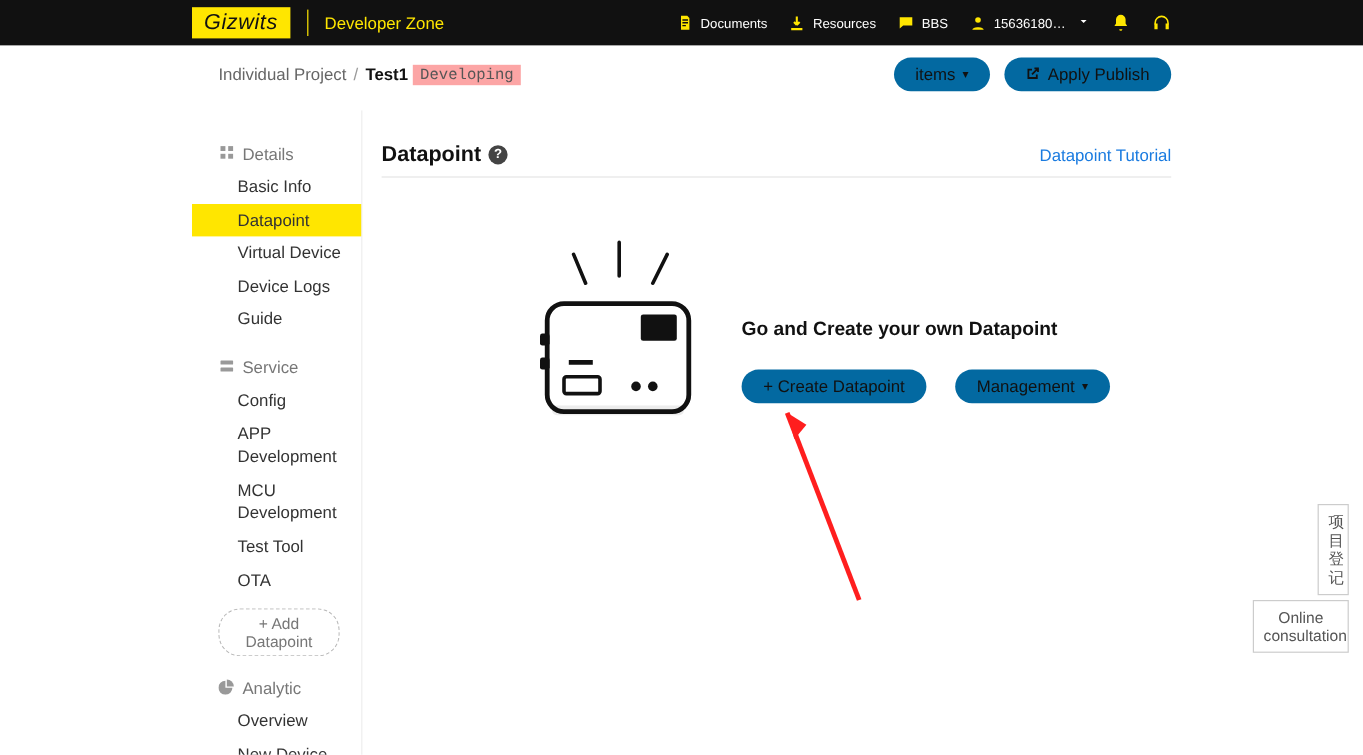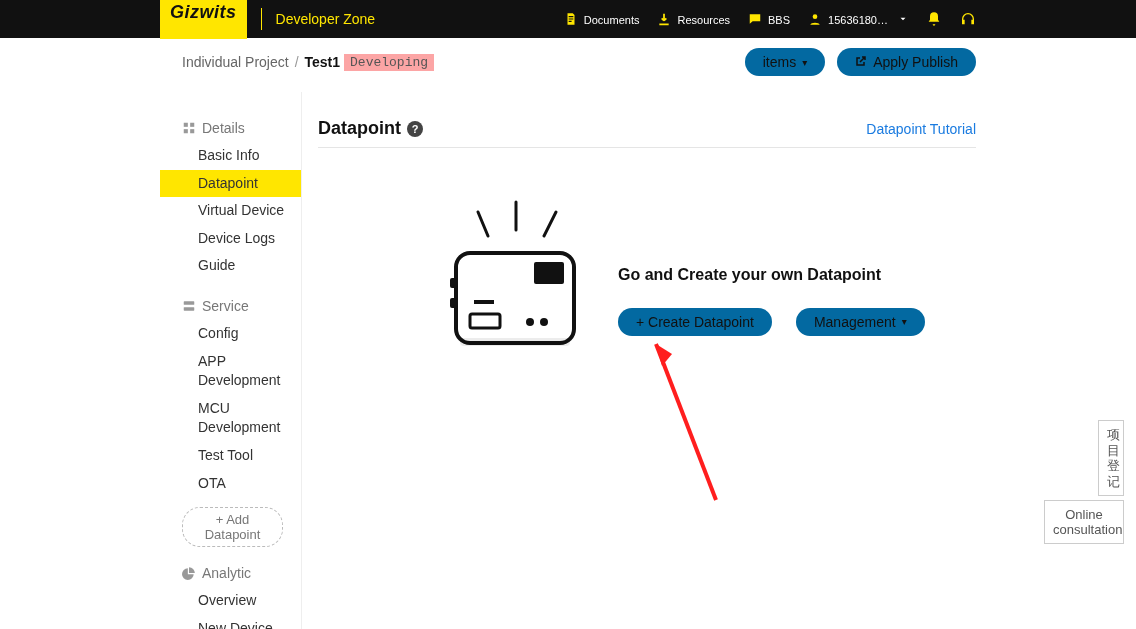--- a/index.html
+++ b/index.html
@@ -18,23 +18,23 @@
     background: #111;
     height: 38px;
     padding: 0 160px;
     display: flex;
     align-items: center;
     color: #fff;
   }
   .logo {
     background: #ffe600;
     color: #111;
-    font-weight: 700;
+    font-weight: 400;
     font-style: italic;
-    padding: 2px 10px 16px 10px;
+    padding: 2px 10px 3px 10px;
     font-size: 18px;
     letter-spacing: .5px;
     display: inline-block;
     text-align: center;
   }
   .logo-sep {
     width: 1px; height: 22px; background: #ffe600; margin: 0 14px;
   }
   .dev-zone { color: #ffe600; font-size: 14px; }
   .nav-spacer { flex: 1; }
@@ -74,21 +74,21 @@
 
   
   .container { display:flex; padding: 0 160px 0 160px; gap: 16px; }
   .sidebar {
     width: 142px;
     border-right: 1px solid #eee;
     padding: 28px 0 10px 0;
     background:#fff;
   }
   .section-head {
-    display:flex; align-items:center; gap:6px;
+    display:flex; align-items:flex-start; gap:6px;
     color:#777; font-size:14px; padding-left:22px; margin-bottom:6px;
   }
   .s-icon { width:14px; height:14px; display:inline-flex; }
   .s-icon svg { width:100%; height:100%; }
   .side-item {
     padding: 4px 10px 4px 38px; font-size:14px; color:#333; cursor:pointer;
     line-height:1.4;
   }
   .side-item.active { background:#ffe600; }
   .add-services {

